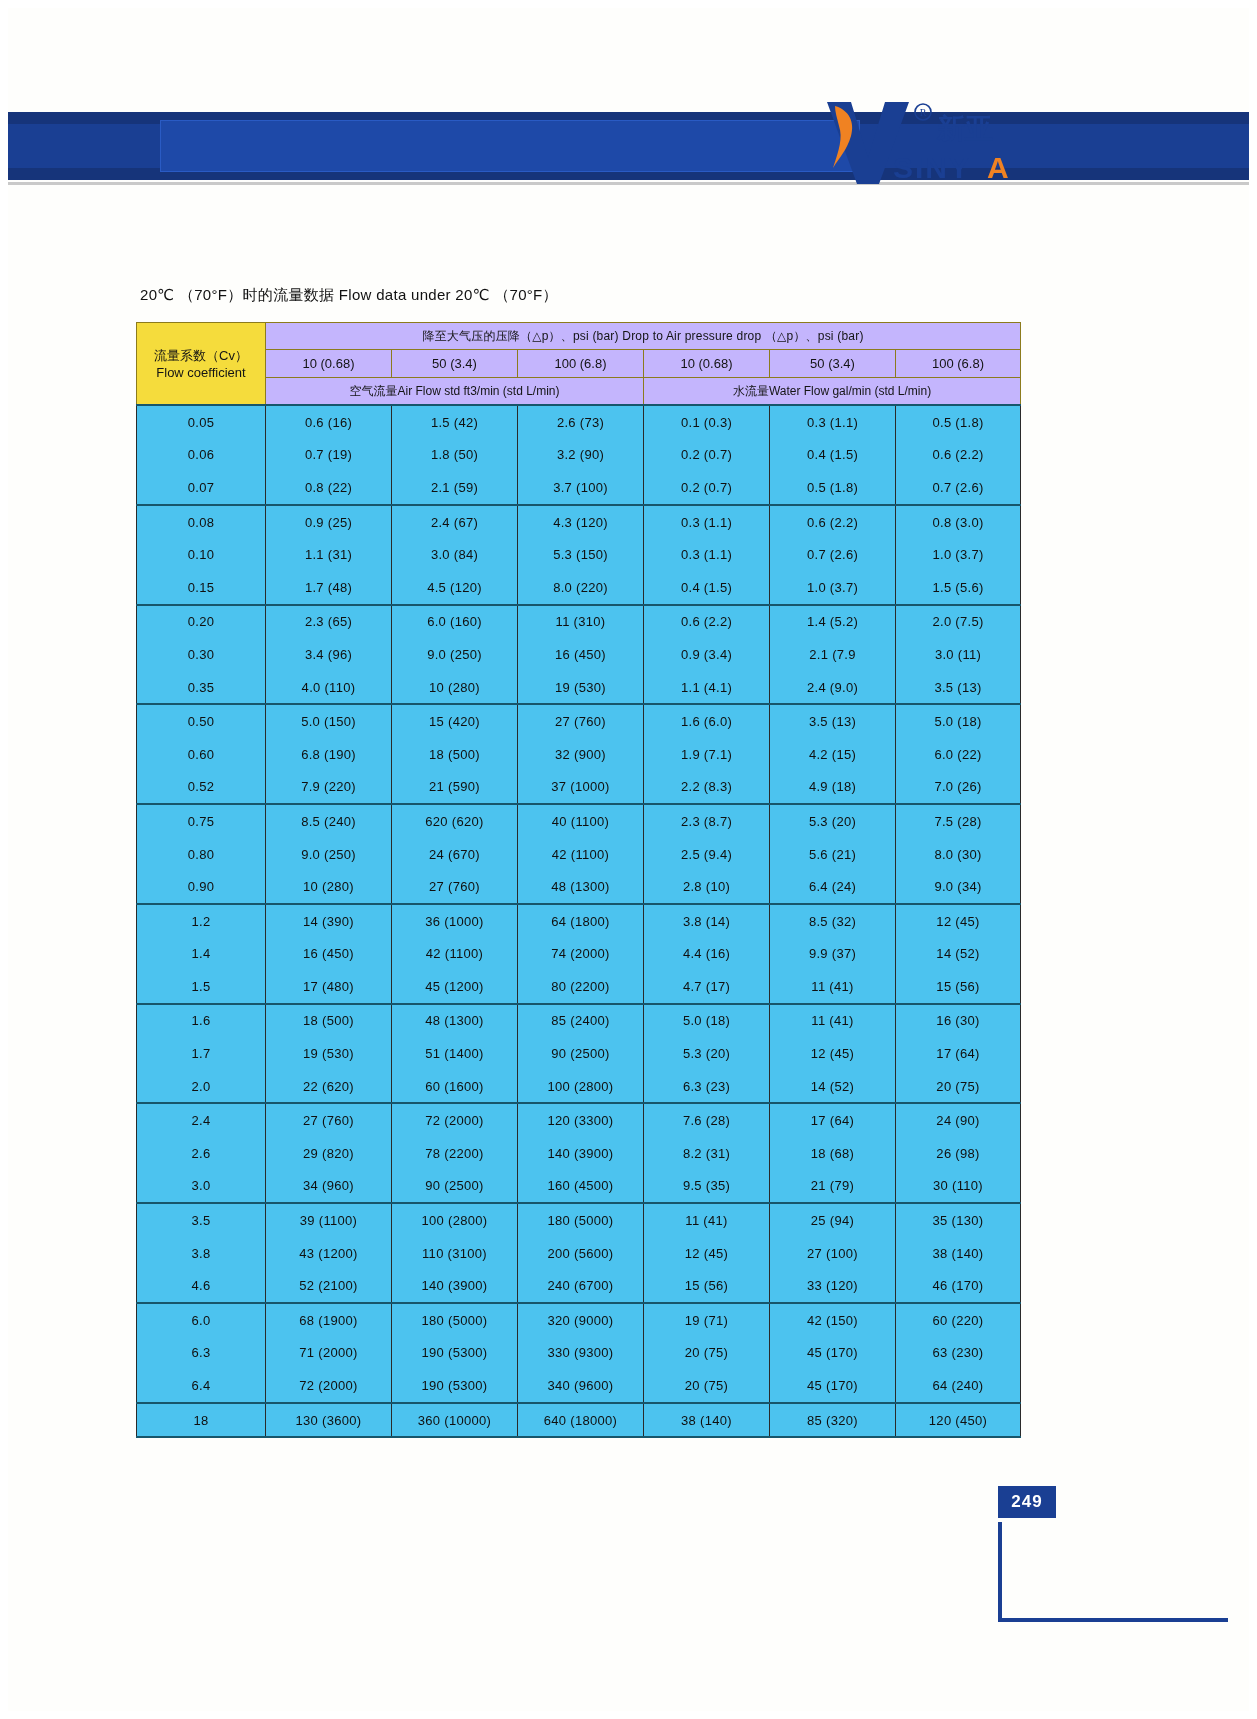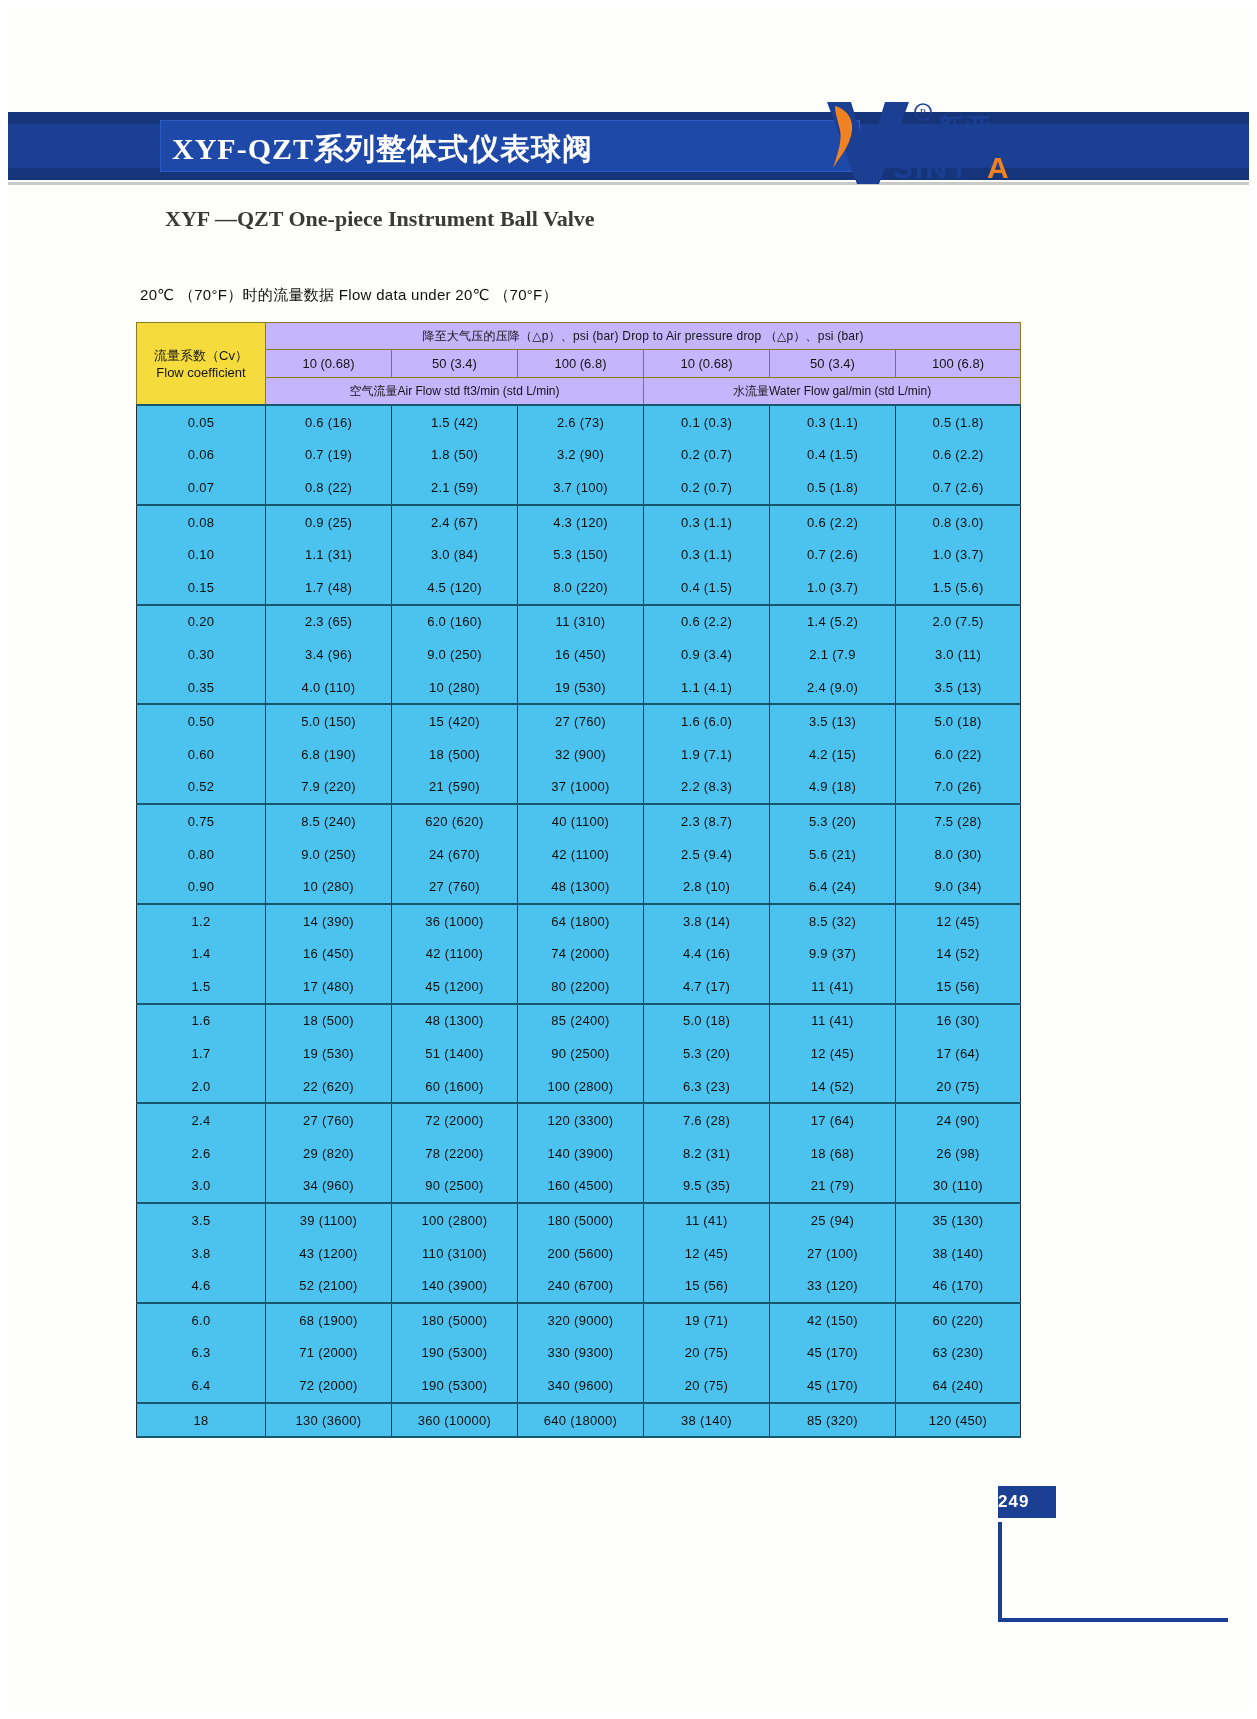--- a/index.html
+++ b/index.html
@@ -148,20 +148,21 @@
 
   
   .pg-tab{
     position:absolute;left:998px;top:1486px;
     width:58px;height:32px;
     background:#1a3f93;
     color:#fff;
     font-size:17px;
     font-weight:bold;
     line-height:32px;
+    text-align:center;
     letter-spacing:1px;
   }
   .pg-rule{
     position:absolute;left:998px;top:1522px;width:4px;height:96px;
     background:#1a3f93;
   }
   .pg-rule2{
     position:absolute;left:998px;top:1618px;width:230px;height:4px;
     background:#1a3f93;
   }
@@ -169,23 +170,21 @@
 </head>
 <body>
 
 <div class="page">
   <div class="page-inner"></div>
 
   <div class="header-band"></div>
   <div class="header-band-dark"></div>
   <div class="header-band-bottom"></div>
   <div class="header-plate"></div>
-  <div class="header-title">XYF-QZT系列整体式仪表球阀</div>
   <div class="header-rule"></div>
-  <div class="subtitle">XYF —QZT One-piece Instrument Ball Valve</div>
 
   <div class="logo">
     <svg width="230" height="92" viewBox="0 0 230 92" xmlns="http://www.w3.org/2000/svg">
 
       <path d="M22 6 L46 6 L63 62 L80 6 L104 6 L74 88 L52 88 Z" fill="#1a3f93"></path>
 
       <path d="M30 10 C44 14 50 26 46 40 C42 54 34 62 28 72 C34 54 38 42 34 30 C32 22 30 16 30 10 Z" fill="#f08222"></path>
 
       <circle cx="118" cy="16" r="8" fill="none" stroke="#1a3f93" stroke-width="1.6"></circle>
       <text x="118" y="20" font-family="Liberation Serif, serif" font-size="10" fill="#1a3f93" text-anchor="middle">R</text>

